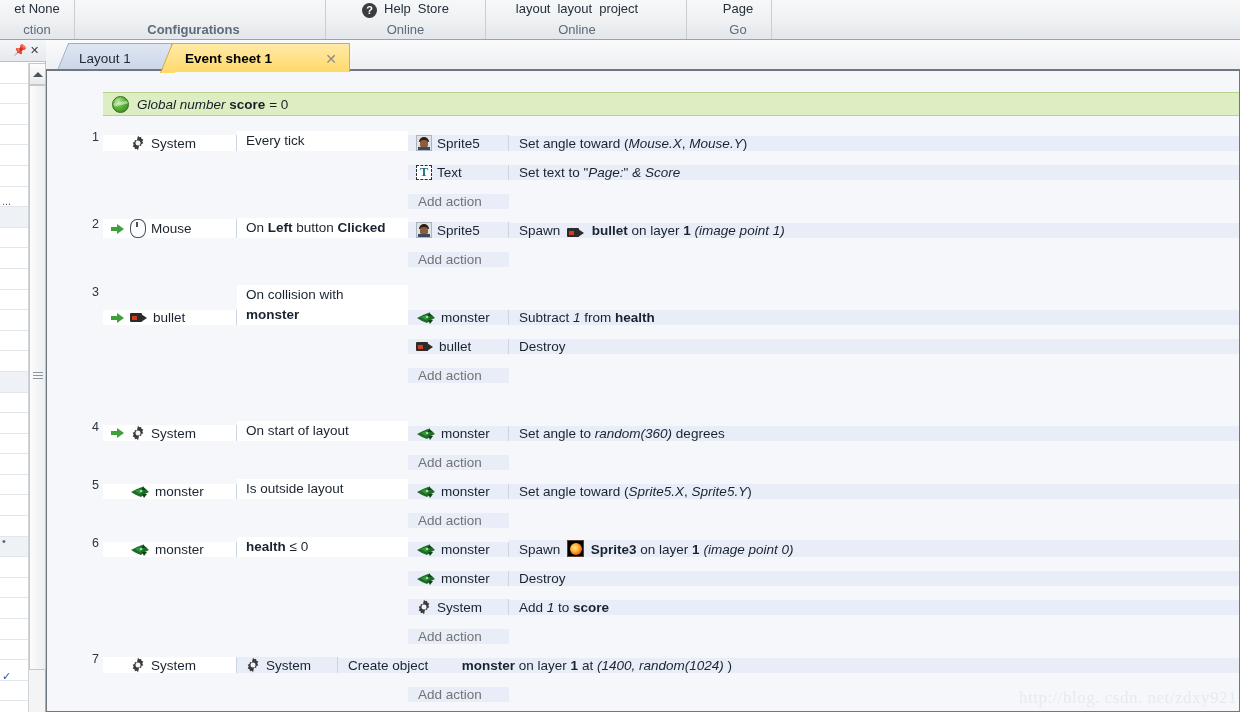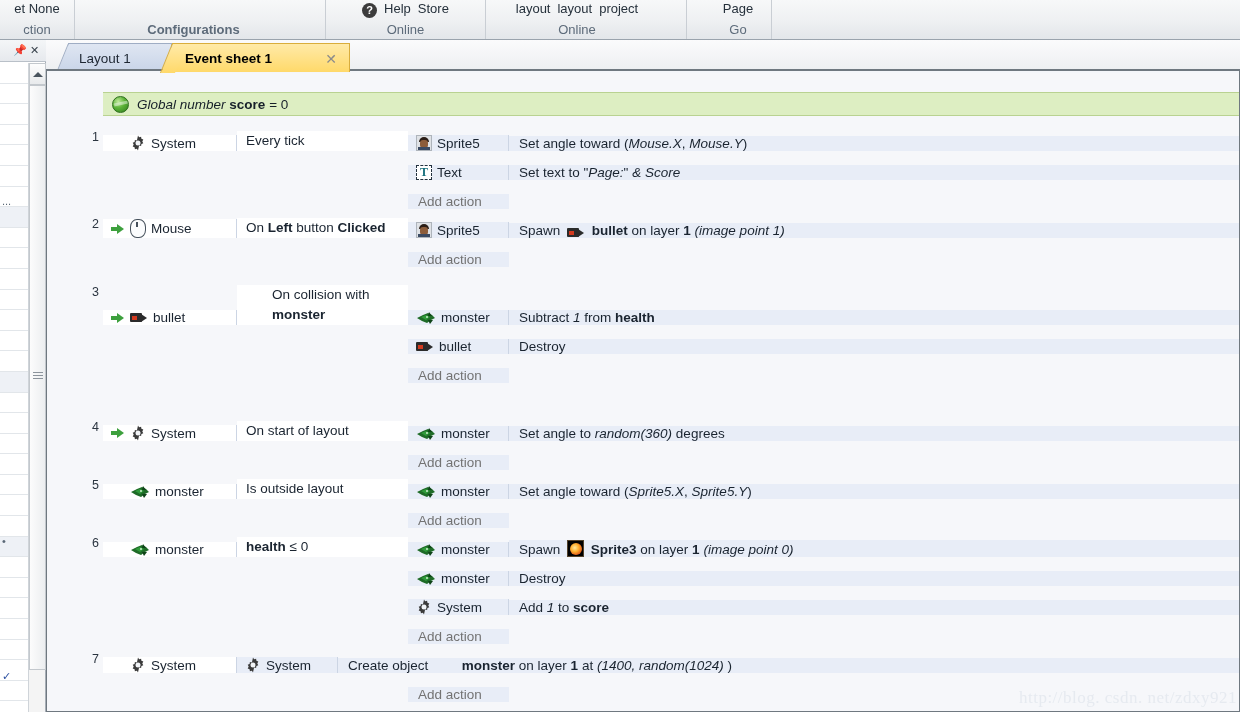--- a/index.html
+++ b/index.html
@@ -441,21 +441,21 @@
               <div class="cellC condside">
                 <span class="trig"></span>
                 <span class="ico ico-bullet">
                   <span class="body"></span>
                   <span class="red"></span>
                   <span class="tip"></span>
                 </span>
                 <span class="txt">bullet</span>
               </div>
               <div class="cellCtext condside">
-                <span class="txt" style="white-space:normal;line-height:20px;margin-left:26px;">On collision with <span class="inline-ico ico ico-monster"></span><br><b>monster</b></span>
+                <span class="txt" style="white-space:normal;line-height:20px;">On collision with <span class="inline-ico ico ico-monster"></span><br><b>monster</b></span>
               </div>
               <div class="cellA actside">
                 <span class="ico ico-monster"><svg width="20" height="14" viewBox="0 0 20 14">
                     <path fill="#1e6b27" d="M1 7 L7 4 L12 2 L16 4 L19 7 L15 9 L11 12 L6 10 Z"></path>
                     <path fill="#2f9a3a" d="M5 6 L10 4 L14 6 L10 9 Z"></path>
                     <path fill="#0f4418" d="M13 1 L16 5 L12 5 Z M14 13 L17 9 L12 9 Z"></path>
                     <circle cx="11" cy="6" r="1" fill="#cfeccf"></circle>
                   </svg></span>
                 <span class="txt">monster</span>
               </div>

